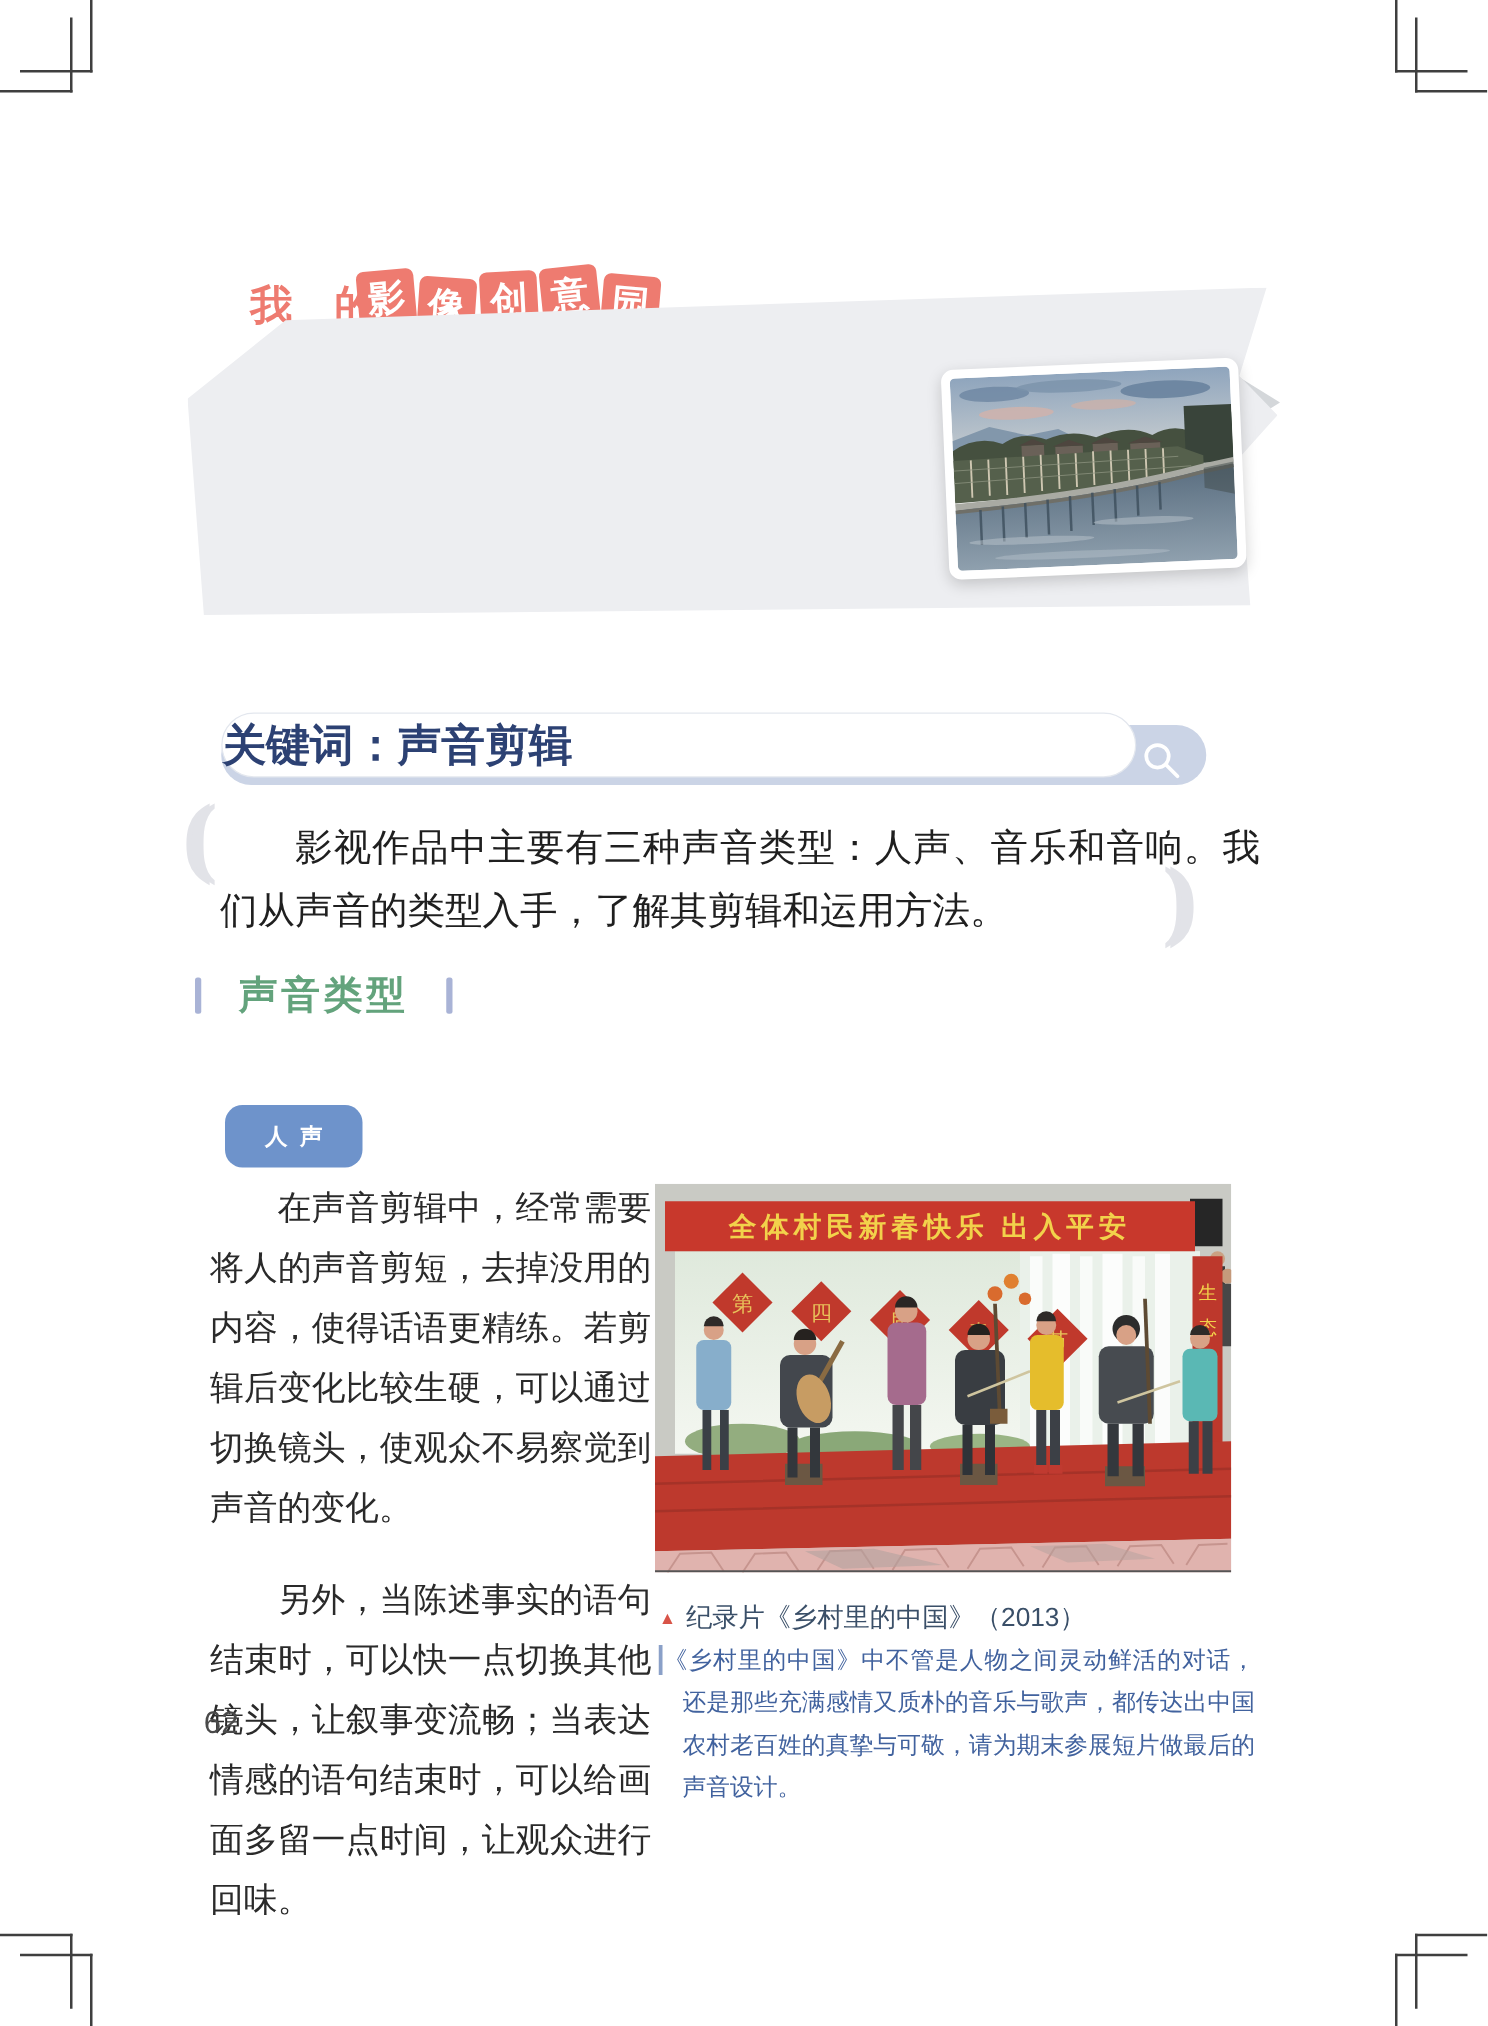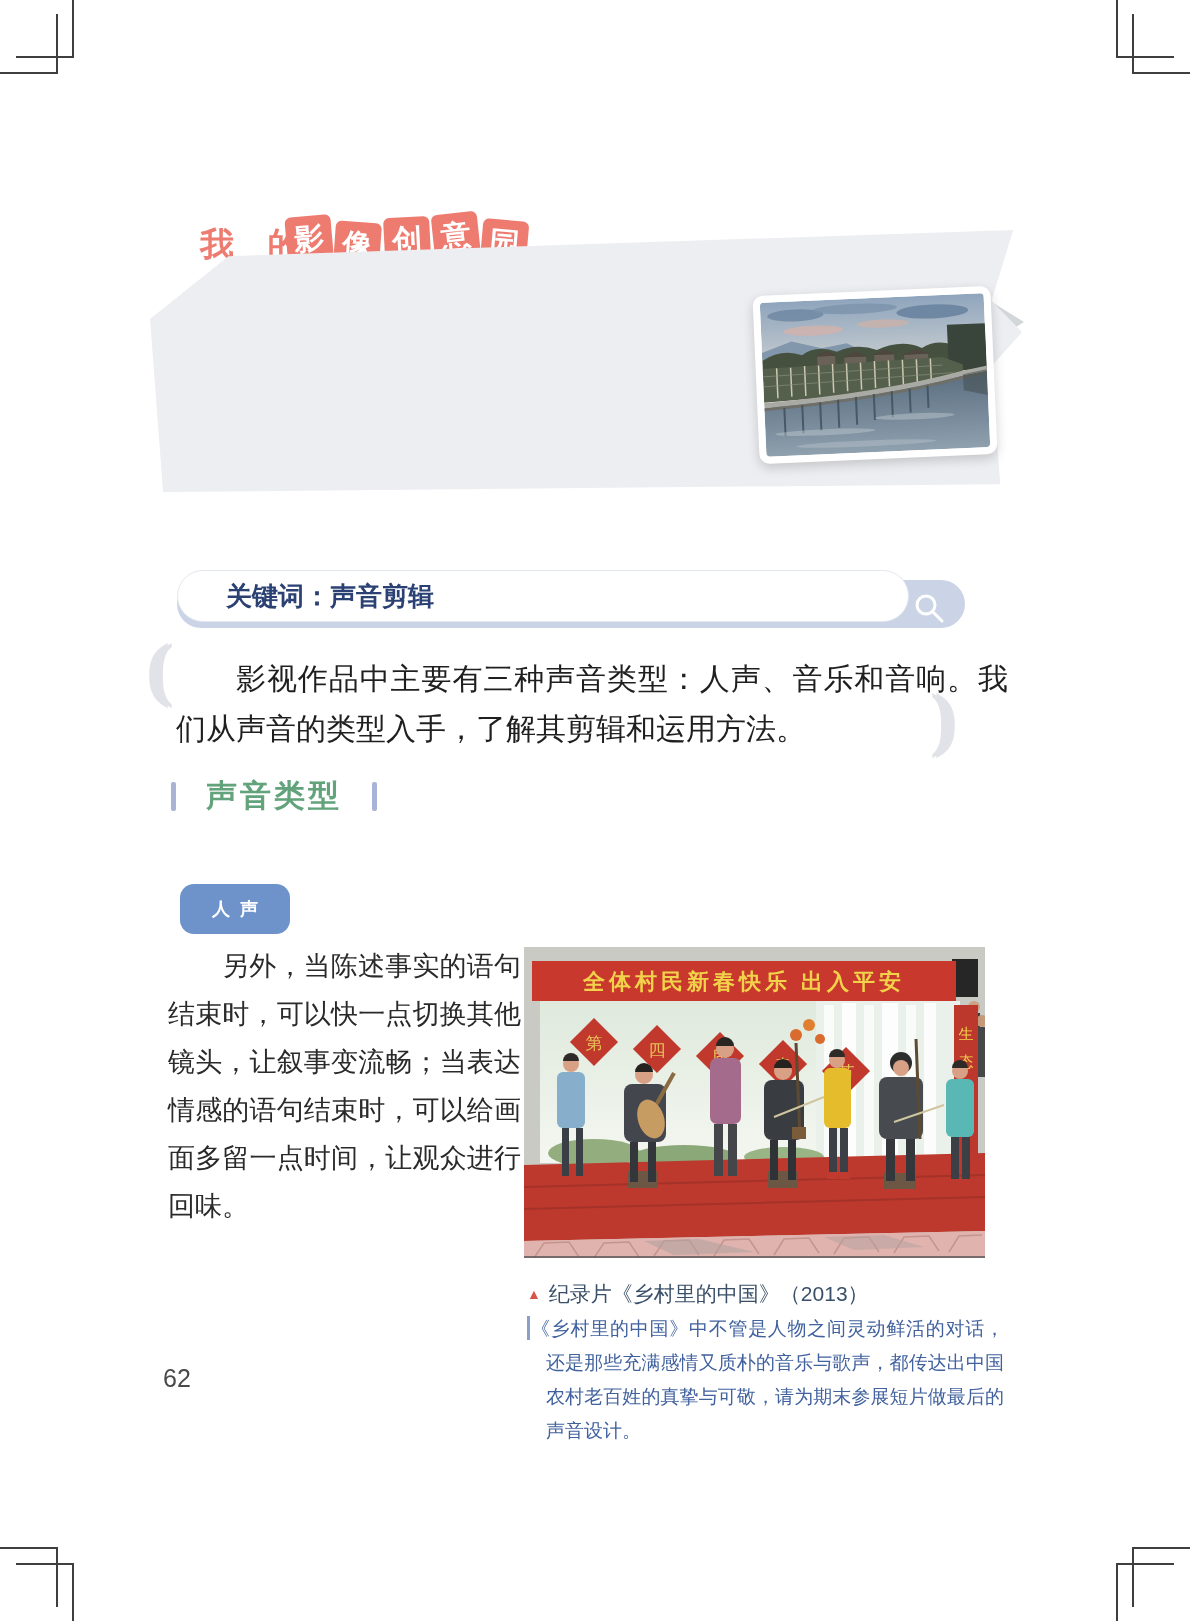--- a/index.html
+++ b/index.html
@@ -41,34 +41,34 @@
   
   .pond-photo{position:absolute;left:756px;top:291px;width:224px;height:154px;background:#fff;
     padding:7px;border-radius:10px;box-shadow:0 4px 12px rgba(0,0,0,.18);transform:rotate(-2.5deg);}
   .pond-photo svg{display:block;border-radius:4px;}
 
   
   .kw-wrap{position:absolute;left:177px;top:570px;width:788px;height:58px;}
   .kw-shadow{position:absolute;left:0;top:10px;width:788px;height:48px;background:#cbd4e6;border-radius:26px;}
   .kw-pill{position:absolute;left:0;top:0;width:730px;height:50px;background:#ffffff;
     border:1px solid #e3e7ee;border-radius:26px;display:flex;align-items:center;}
-  .kw-label{margin-left:48px;font-size:26px;font-weight:bold;color:#2c4173;}
+  .kw-label{font-size:35px;font-weight:bold;color:#2c4173;}
   .kw-search{position:absolute;right:14px;top:18px;width:44px;height:40px;display:flex;
     align-items:center;justify-content:center;}
 
   
   .qmark{position:absolute;font-family:"Liberation Serif",serif;font-size:72px;color:#e2e3e8;
     letter-spacing:-20px;font-weight:bold;}
   .qm-open{left:146px;top:628px;}
   .qm-close{left:930px;top:678px;}
   .quote-text{position:absolute;left:176px;top:654px;width:832px;font-family:Liberation Sans, sans-serif;
     font-size:30px;line-height:50px;color:#1f1f1f;text-align:justify;text-indent:2em;}
 
   
-  .sec-head{position:absolute;left:171px;top:775px;display:flex;align-items:center;}
+  .sec-head{position:absolute;left:156px;top:775px;display:flex;align-items:center;}
   .sec-bar{width:5px;height:29px;background:#a9b3d6;border-radius:2px;}
   .sec-title{margin:0 30px;font-size:31px;font-weight:bold;color:#63a37c;letter-spacing:3px;}
 
   
   .badge{position:absolute;left:180px;top:884px;width:110px;height:50px;background:#6e93cb;
     border-radius:14px;color:#fff;font-size:18px;font-weight:bold;letter-spacing:10px;
     display:flex;align-items:center;justify-content:center;padding-left:10px;box-sizing:border-box;}
 
   
   .body-col{position:absolute;left:168px;top:942px;width:353px;font-family:"Liberation Serif",serif;
@@ -216,20 +216,21 @@
 
   <div class="sec-head">
     <div class="sec-bar"></div>
     <div class="sec-title">声音类型</div>
     <div class="sec-bar"></div>
   </div>
 
   <div class="badge">人声</div>
 
   <div class="body-col">
+    <p>在声音剪辑中，经常需要将人的声音剪短，去掉没用的内容，使得话语更精练。若剪辑后变化比较生硬，可以通过切换镜头，使观众不易察觉到声音的变化。</p>
     <p>另外，当陈述事实的语句结束时，可以快一点切换其他镜头，让叙事变流畅；当表达情感的语句结束时，可以给画面多留一点时间，让观众进行回味。</p>
   </div>
 
   <div class="fig-photo">
     <svg width="461" height="311" viewBox="0 0 461 311">
       <defs>
         <linearGradient id="posterG" x1="0" y1="0" x2="0" y2="1">
           <stop offset="0" stop-color="#dfe9dc"></stop>
             <stop offset="1" stop-color="#f4f7f1"></stop>
         </linearGradient>

